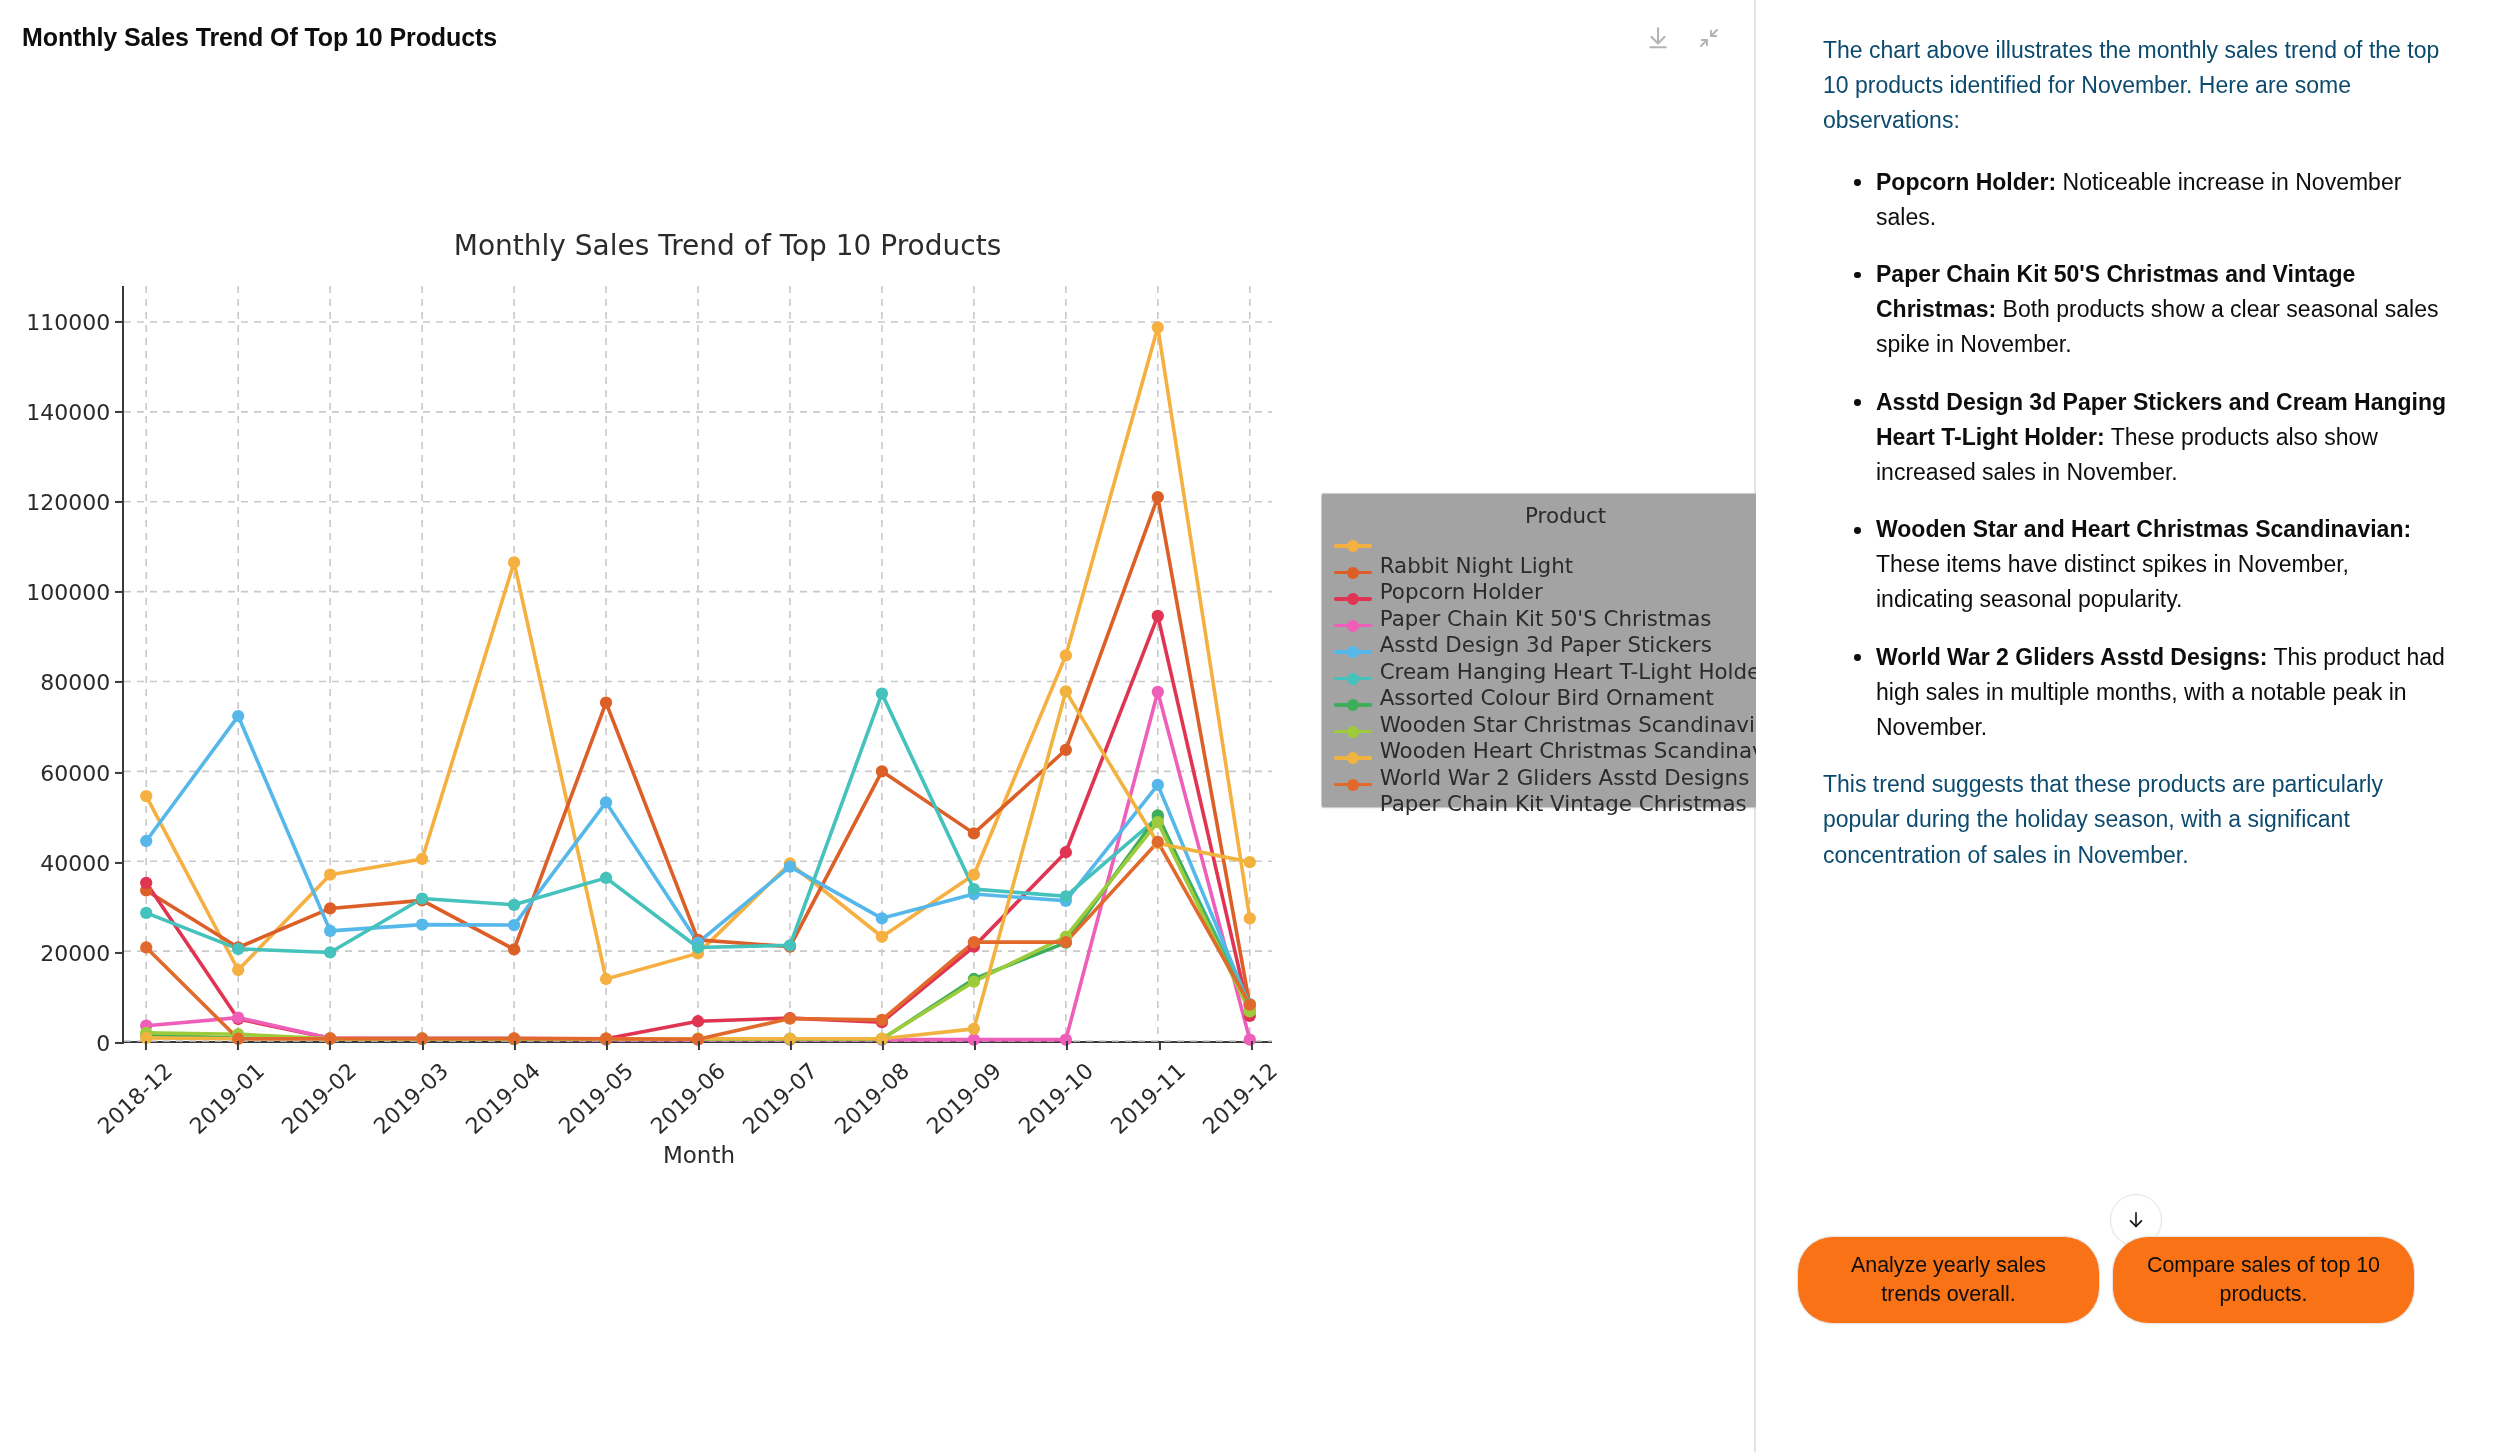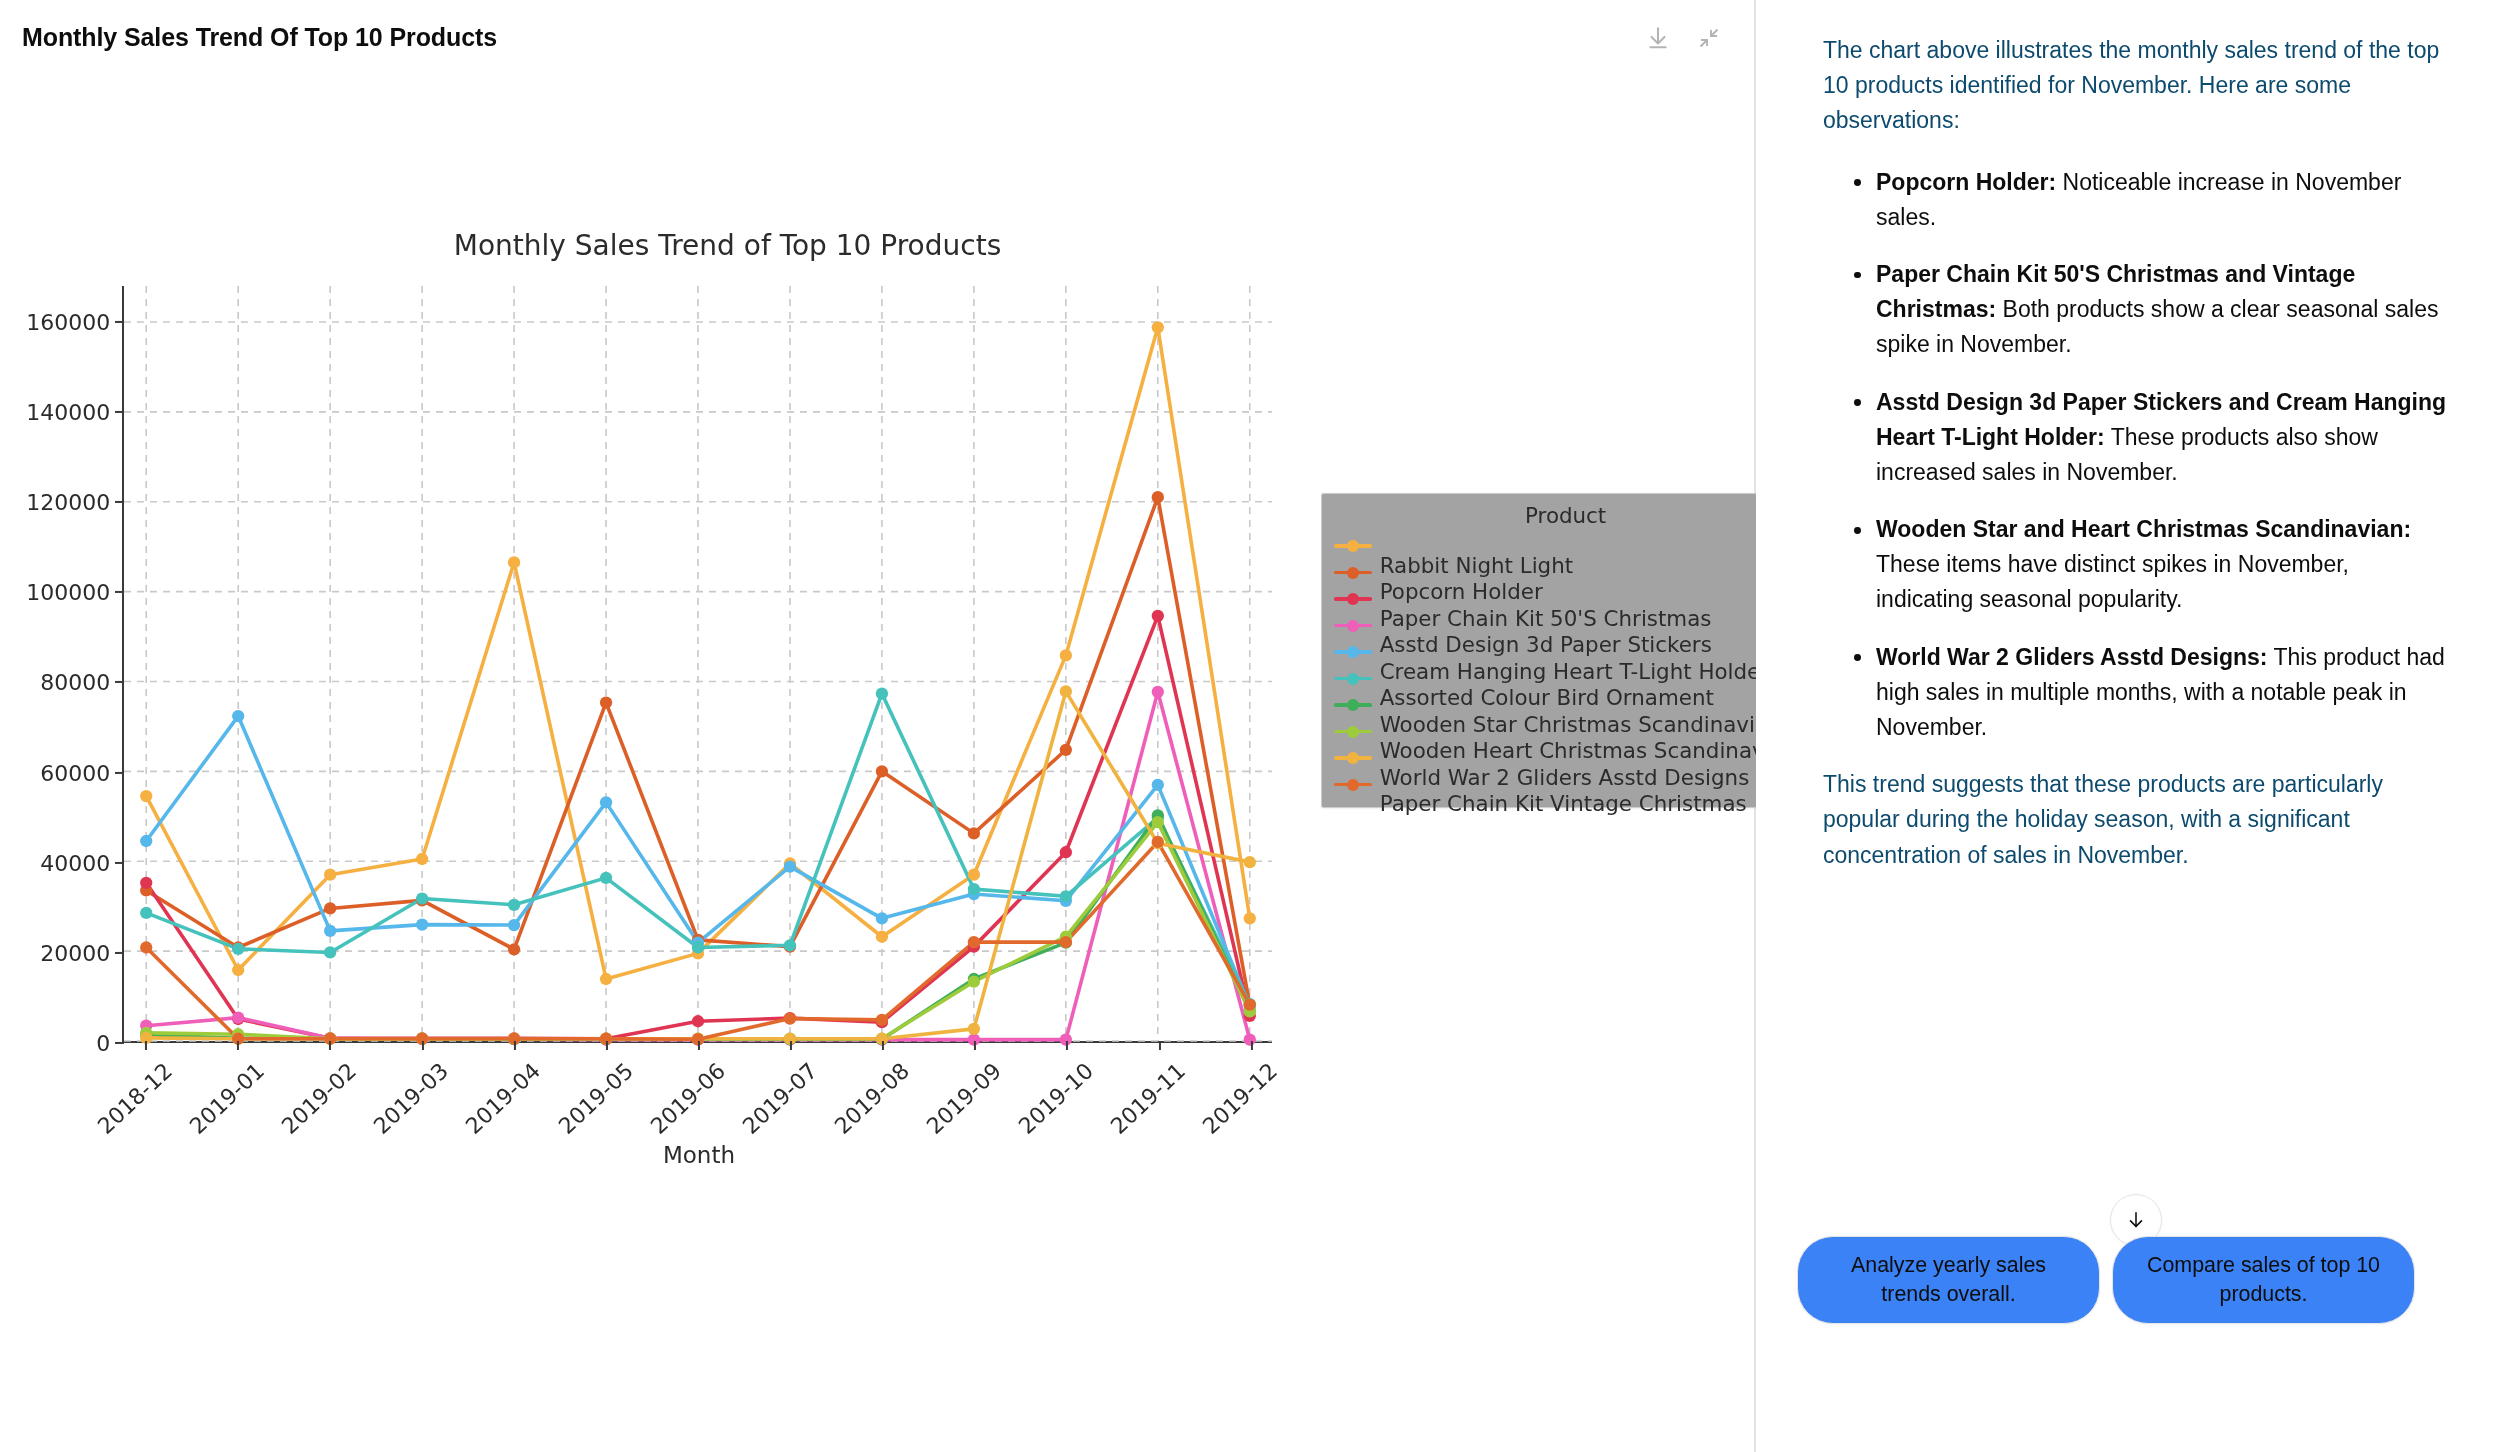--- a/index.html
+++ b/index.html
@@ -129,21 +129,21 @@
     box-shadow:0 0.9px 2.6px rgba(0,0,0,0.05);
   }
 
   
   .chips{
     position:absolute;left:0;right:0;top:1236px;
     display:flex;gap:12px;padding:0 41px;box-sizing:border-box;
     justify-content:flex-start;z-index:7;
   }
   .chip{
-    background:#3b82f6;border:1.4px solid #e5e5e5;border-radius:36px;
+    background:#f97316;border:1.4px solid #e5e5e5;border-radius:36px;
     padding:13.7px 22px;font-size:21.4px;line-height:1.38;color:#0d0d0d;
     text-align:center;cursor:pointer;max-width:257px;
     box-shadow:0 0.9px 2.6px rgba(0,0,0,0.04);
   }
 
   
   .composer-wrap{
     position:absolute;left:0;right:0;bottom:0;height:104px;
     background:#ffffff;padding:0 33px 20.6px 33px;box-sizing:border-box;
     z-index:8;display:flex;align-items:flex-start;
@@ -379,21 +379,21 @@
             <div class="ytick" style="top: 487px;">60000</div>
             <div class="ytickmark" style="top: 487px;"></div>
             <div class="ytick" style="top: 396px;">80000</div>
             <div class="ytickmark" style="top: 396px;"></div>
             <div class="ytick" style="top: 306px;">100000</div>
             <div class="ytickmark" style="top: 306px;"></div>
             <div class="ytick" style="top: 216px;">120000</div>
             <div class="ytickmark" style="top: 216px;"></div>
             <div class="ytick" style="top: 126px;">140000</div>
             <div class="ytickmark" style="top: 126px;"></div>
-            <div class="ytick" style="top: 36px;">160000</div>
+            <div class="ytick" style="top: 36px;">110000</div>
             <div class="ytickmark" style="top: 36px;"></div>
             <div class="xtick" style="left: 36px;">2018-12</div>
             <div class="xtickmark" style="left: 22px;"></div>
             <div class="xtick" style="left: 128px;">2019-01</div>
             <div class="xtickmark" style="left: 114px;"></div>
             <div class="xtick" style="left: 220px;">2019-02</div>
             <div class="xtickmark" style="left: 206px;"></div>
             <div class="xtick" style="left: 312px;">2019-03</div>
             <div class="xtickmark" style="left: 299px;"></div>
             <div class="xtick" style="left: 404px;">2019-04</div>

